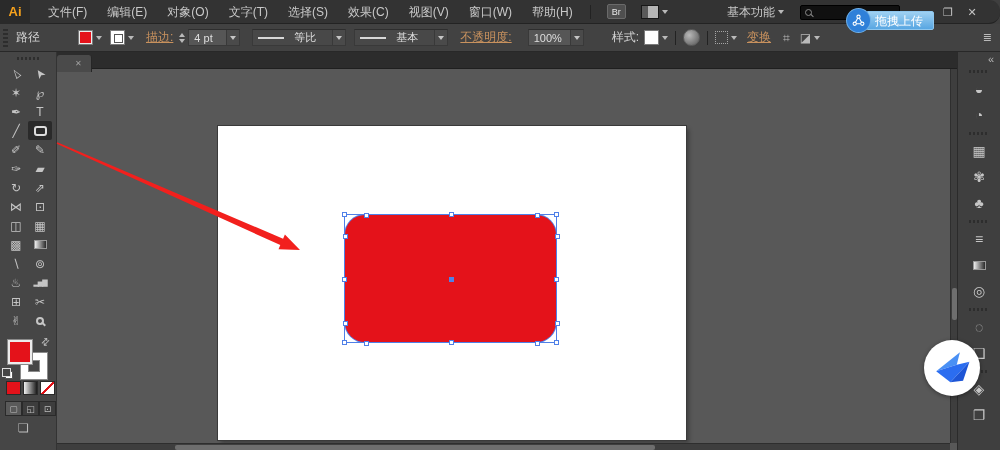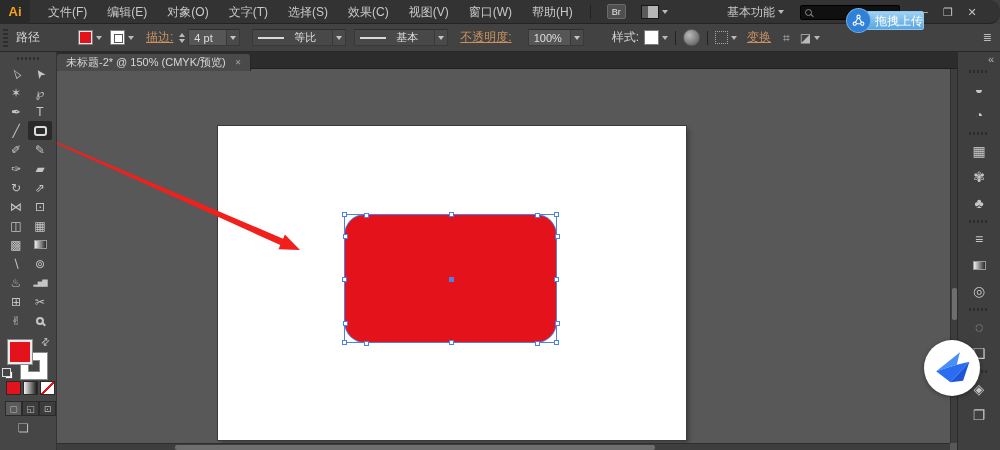--- a/index.html
+++ b/index.html
@@ -118,21 +118,21 @@
   .dock-collapse{text-align:right;padding:1px 6px 0 0;color:#b5b5b5;font-size:11px;height:14px;}
   .dock-grip{width:20px;height:3px;margin:4px auto 3px;
     background:repeating-linear-gradient(90deg,#2d2d2d 0 2px,transparent 2px 4px);}
   .dock-btn{width:36px;height:26px;margin:0 auto;display:flex;align-items:center;justify-content:center;
     color:#c6c6c6;font-size:14px;}
 
   
   .upload{position:absolute;left:847px;top:9px;display:flex;align-items:center;z-index:10;}
   .upload-badge{width:23px;height:23px;border-radius:50%;background:#2f80d9;box-shadow:0 0 0 1px #6fb0e8;
     display:flex;align-items:center;justify-content:center;z-index:11;}
-  .upload-pill{height:19px;line-height:19px;padding:0 0 0 8px;margin-left:-4px;color:#fff;font-size:12px;
+  .upload-pill{height:19px;line-height:19px;padding:0 10px 0 8px;margin-left:-4px;color:#fff;font-size:12px;
     background:linear-gradient(180deg,#9fd1f2,#58a6e2);border:1px solid #8ec6ee;border-radius:2px;white-space:nowrap;}
   .bird{position:absolute;left:924px;top:340px;width:56px;height:56px;background:#fff;border-radius:50%;
     box-shadow:0 1px 4px rgba(0,0,0,.4);display:flex;align-items:center;justify-content:center;z-index:10;}
 </style>
 </head>
 <body>
 
 <div class="titlebar">
   <div class="ai-logo">Ai</div>
   <span class="menu-item">文件(F)</span>
@@ -221,21 +221,20 @@
   <span class="icon-txt" style="margin-left:12px;">⌗</span>
   <span class="combo" style="margin-left:10px;">
     <i class="icon-txt">◪</i>
     <i class="dd"></i>
   </span>
   <span class="cb-end">≣</span>
 </div>
 
 <div class="tabbar">
   <span class="doc-tab">
-    <span>未标题-2* @ 150% (CMYK/预览)</span>
     <span class="tab-close">✕</span>
   </span>
 </div>
 
 <div class="toolbar">
   <div class="tb-grip"></div>
   <div class="tools">
     <span class="tool">
         <i class="rot">▻</i>
       </span>

